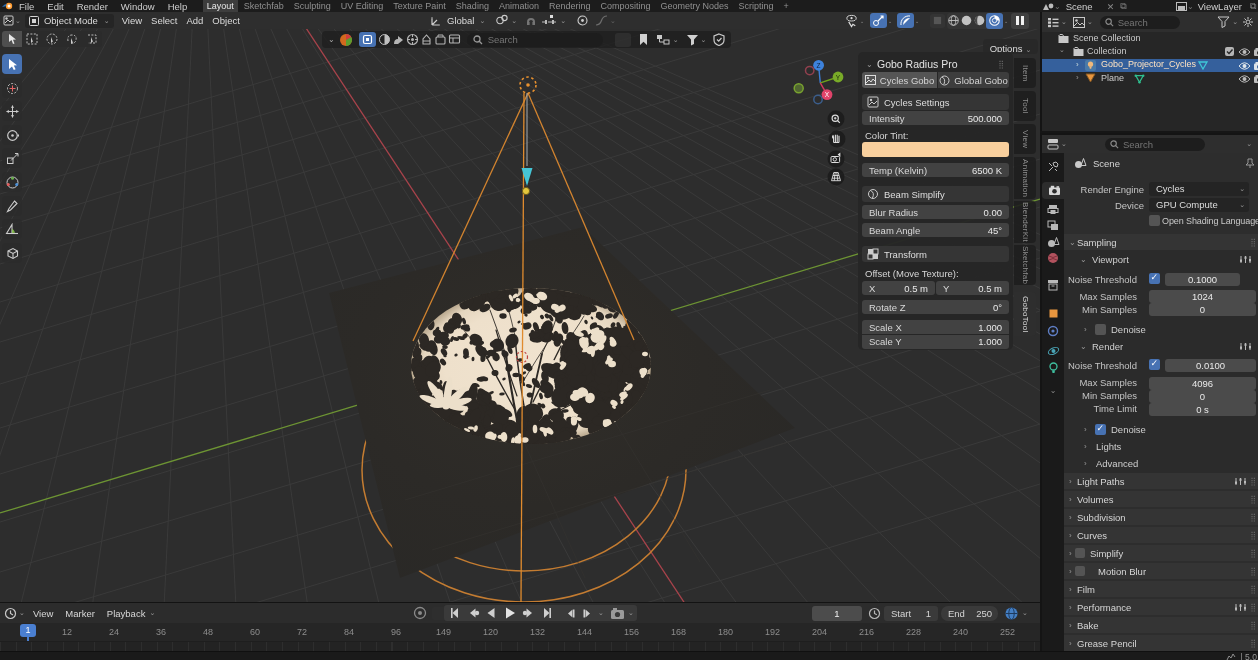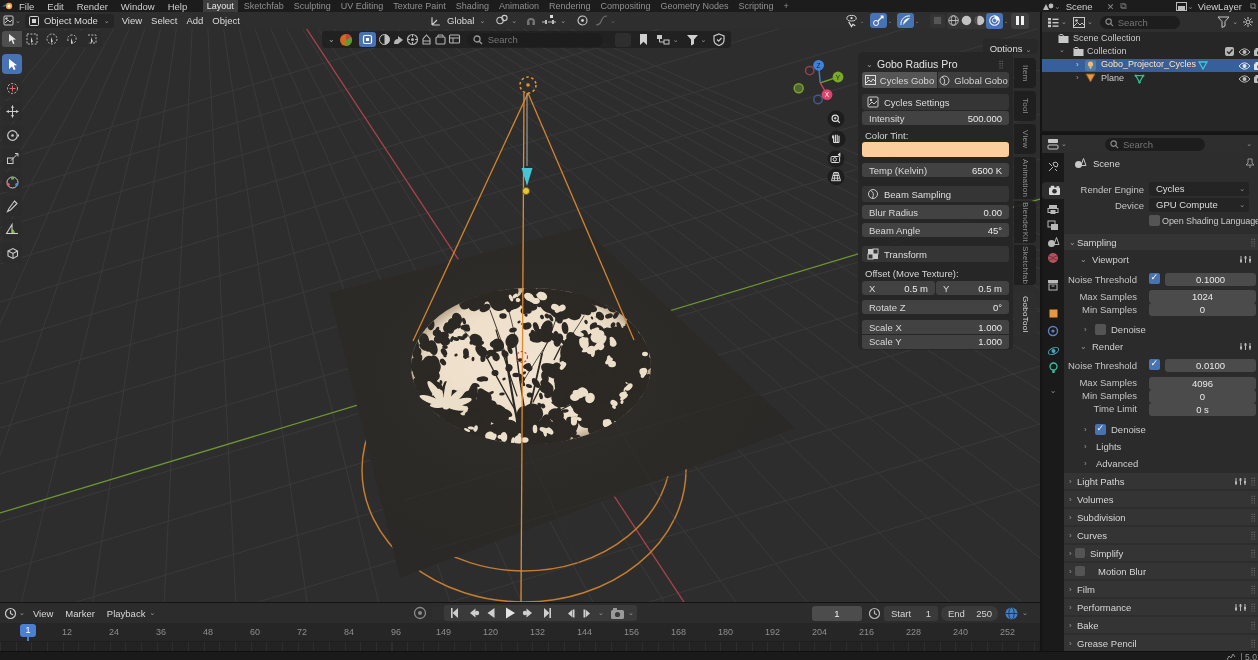--- a/index.html
+++ b/index.html
@@ -1309,21 +1309,21 @@
     <div style="position:absolute;left:4px;top:90px;width:147px;height:15px;background:#f8cf9d;border-radius:3px"></div>
     <div class="grow" style="top:111px">
         <span style="padding-left:7px">Temp (Kelvin)</span>
         <span class="v">6500 K</span>
       </div>
     <div class="ghead" style="top:134px">
         <svg width="12" height="12" viewBox="0 0 12 12" style="margin-left:5px">
           <circle cx="6" cy="6" r="4.5" fill="none" stroke="#ccc"></circle>
           <path d="M3.5 2.5 Q8 4.5 5.5 10" fill="none" stroke="#ccc"></path>
         </svg>
-        <span style="padding-left:5px">Beam Sampling</span>
+        <span style="padding-left:5px">Beam Simplify</span>
       </div>
     <div class="grow" style="top:153px">
         <span style="padding-left:7px">Blur Radius</span>
         <span class="v">0.00</span>
       </div>
     <div class="grow" style="top:171px">
         <span style="padding-left:7px">Beam Angle</span>
         <span class="v">45°</span>
       </div>
     <div class="ghead" style="top:194px">
@@ -1710,21 +1710,21 @@
           <span style="padding-left:3px">Viewport</span>
         </div>
       <div style="position:absolute;right:8px;top:101px"><svg width="13" height="11" viewBox="0 0 13 11">
             <path d="M2 2 L2 9 M6.5 2 L6.5 9 M11 2 L11 9" stroke="#bbb"></path>
             <rect x="1" y="5.5" width="2" height="2.4" fill="#bbb"></rect>
             <rect x="5.5" y="2.5" width="2" height="2.4" fill="#bbb"></rect>
             <rect x="10" y="5" width="2" height="2.4" fill="#bbb"></rect>
           </svg></div>
       <div class="plabel" style="right:123px;top:121px">Noise Threshold</div>
       <div class="cb on" style="left:85px;top:120px"></div>
-      <div class="pfield" style="left:101px;top:119.5px;width:91px">0.1000</div>
+      <div class="pfield" style="left:101px;top:119.5px;width:75px">0.1000</div>
       <div class="plabel" style="right:123px;top:138px">Max Samples</div>
       <div class="pfield" style="left:85px;top:137px;width:107px">1024</div>
       <div class="plabel" style="right:123px;top:151px">Min Samples</div>
       <div class="pfield" style="left:85px;top:150px;width:107px">0</div>
       <div class="prow" style="left:20px;top:171px;color:#cfcfcf">
           <span class="chev">›</span>
           <span class="cb" style="position:relative;margin-left:2px"></span>
           <span style="padding-left:5px">Denoise</span>
         </div>
       <div class="prow" style="left:16px;top:187.5px;color:#cfcfcf">

